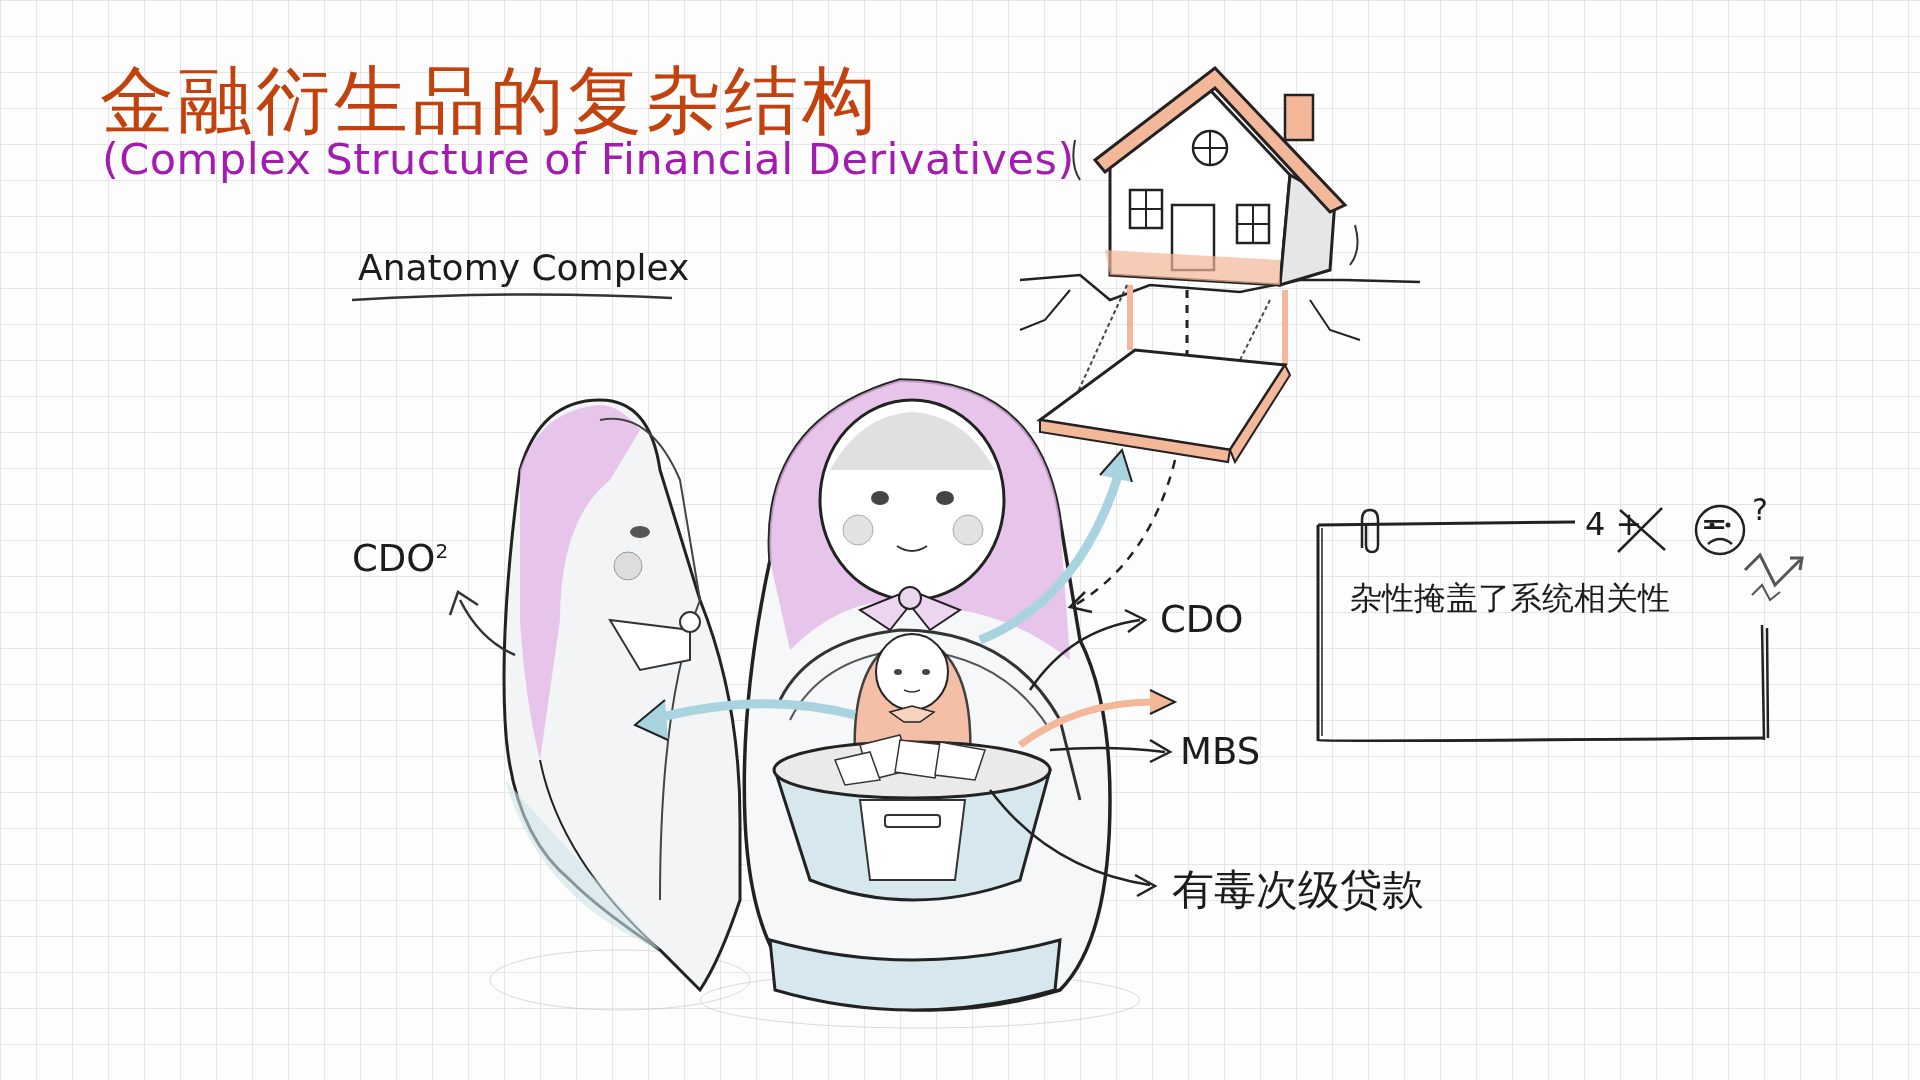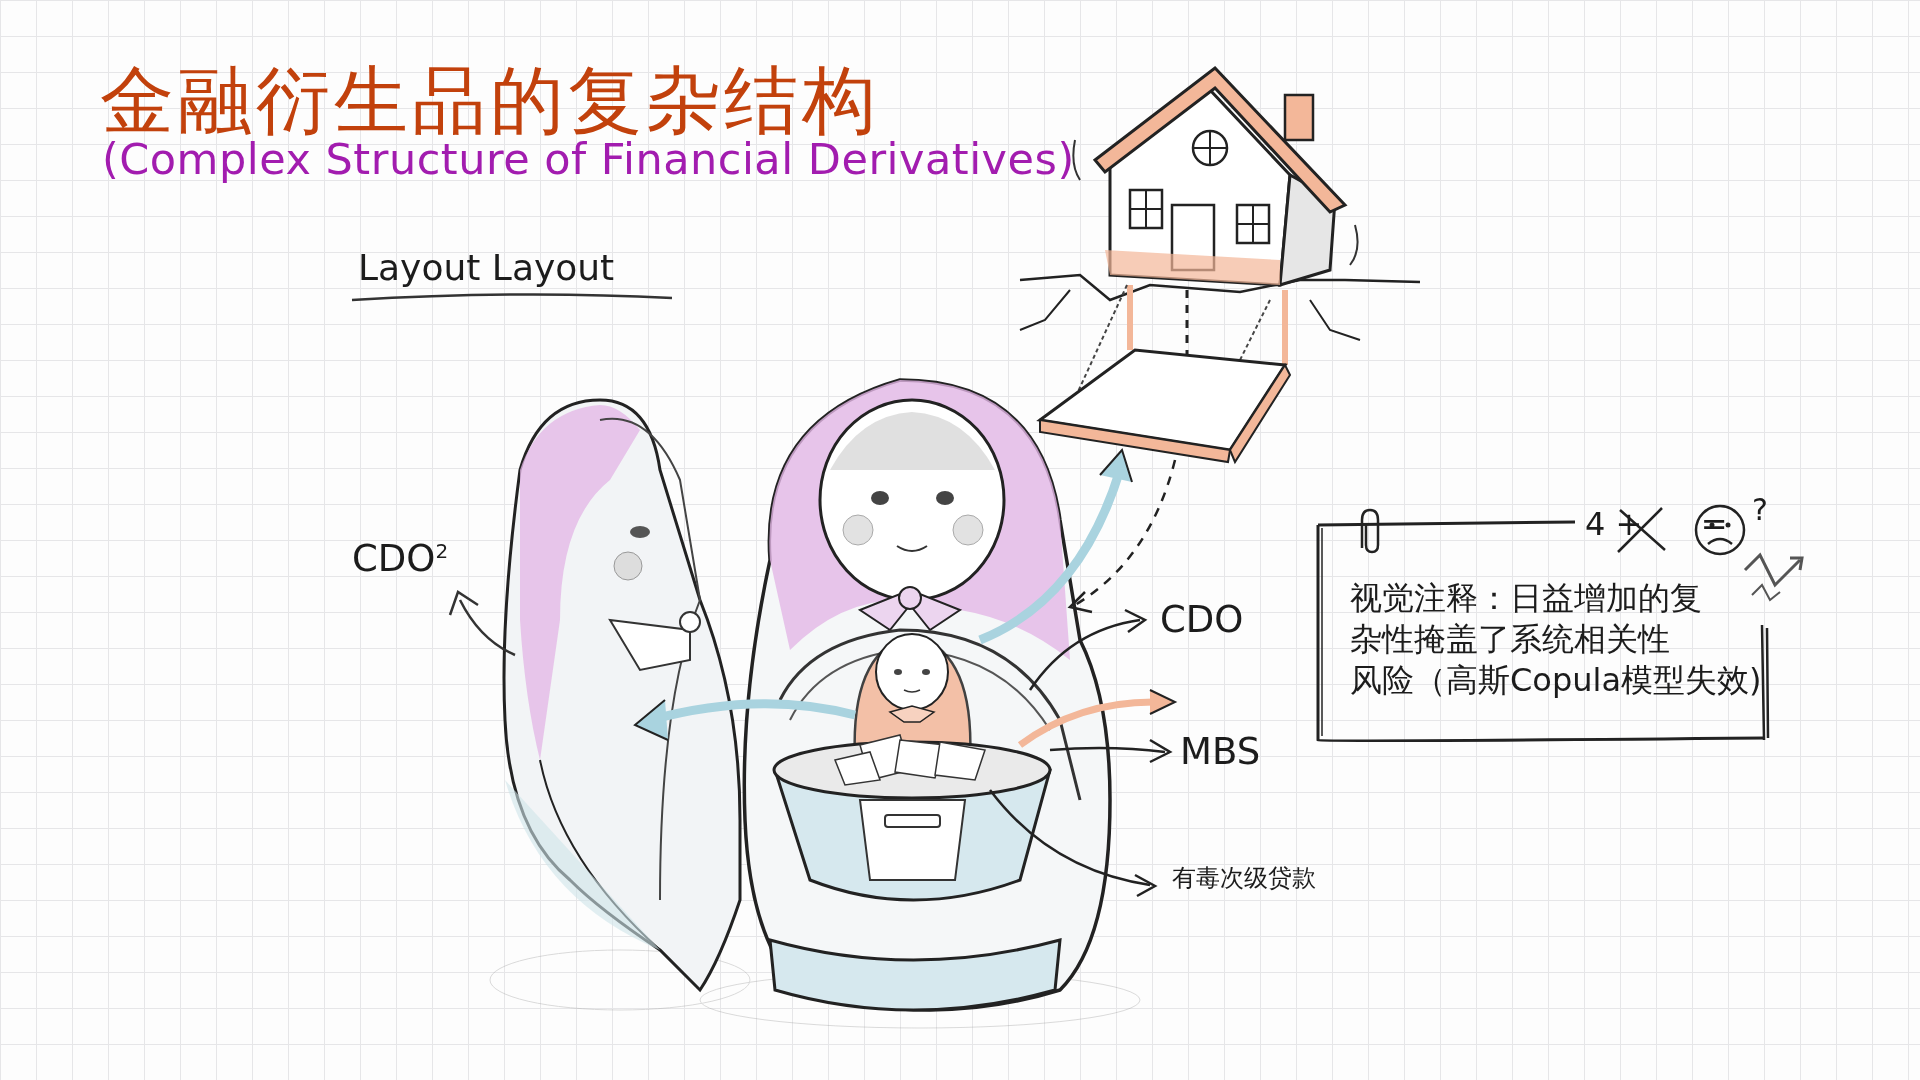--- a/index.html
+++ b/index.html
@@ -19,21 +19,21 @@
   .note-text{left:1350px;top:578px;font-size:32px;line-height:41px;color:#1c1c1c;width:420px;}
   .eq{left:1585px;top:505px;font-size:32px;color:#1c1c1c;}
   svg{position:absolute;left:0;top:0;}
 </style>
 </head>
 <body>
 
 <div class="abs title-cn">金融衍生品的复杂结构</div>
 <div class="abs title-en">(Complex Structure of Financial Derivatives)</div>
 
-<div class="abs subhead">Layout Layout</div>
+<div class="abs subhead">Anatomy Complex</div>
 
 <svg width="1920" height="1080" viewBox="0 0 1920 1080">
 
   <path d="M352 300 Q520 290 672 298" stroke="#333" stroke-width="2.5" fill="none"></path>
 
   <g opacity="0.35">
     <ellipse cx="620" cy="980" rx="130" ry="30" fill="none" stroke="#999" stroke-width="1"></ellipse>
     <ellipse cx="920" cy="1000" rx="220" ry="28" fill="none" stroke="#999" stroke-width="1"></ellipse>
   </g>
 
@@ -178,25 +178,23 @@
     <path d="M1790 558 L1802 558 L1800 570" stroke="#555" stroke-width="3" fill="none"></path>
     <path d="M1752 595 L1762 585 L1770 600 L1780 592" stroke="#555" stroke-width="2" fill="none"></path>
   </g>
 </svg>
 
 <div class="abs label" style="left:352px;top:537px;">
   <span>CDO</span><sup>2</sup>
 </div>
 <div class="abs label" style="left:1160px;top:598px;">CDO</div>
 <div class="abs label" style="left:1180px;top:730px;text-align:right;">MBS</div>
-<div class="abs label" style="left:1172px;top:862px;font-size:24px;text-align:right;">有毒次级贷款</div>
+<div class="abs label" style="left:1172px;top:862px;font-size:42px;text-align:right;">有毒次级贷款</div>
 
 <div class="abs eq">
   <span>4 +</span>
   <span style="display:inline-block;width:38px;"></span>
   <span>=</span>
 </div>
 <div class="abs" style="left:1752px;top:492px;font-size:30px;">?</div>
 <div class="abs note-text">
-  <div>视觉注释：日益增加的复</div>
   <div>杂性掩盖了系统相关性</div>
-  <div>风险（高斯Copula模型失效)</div>
 </div>
 
 </body></html>

